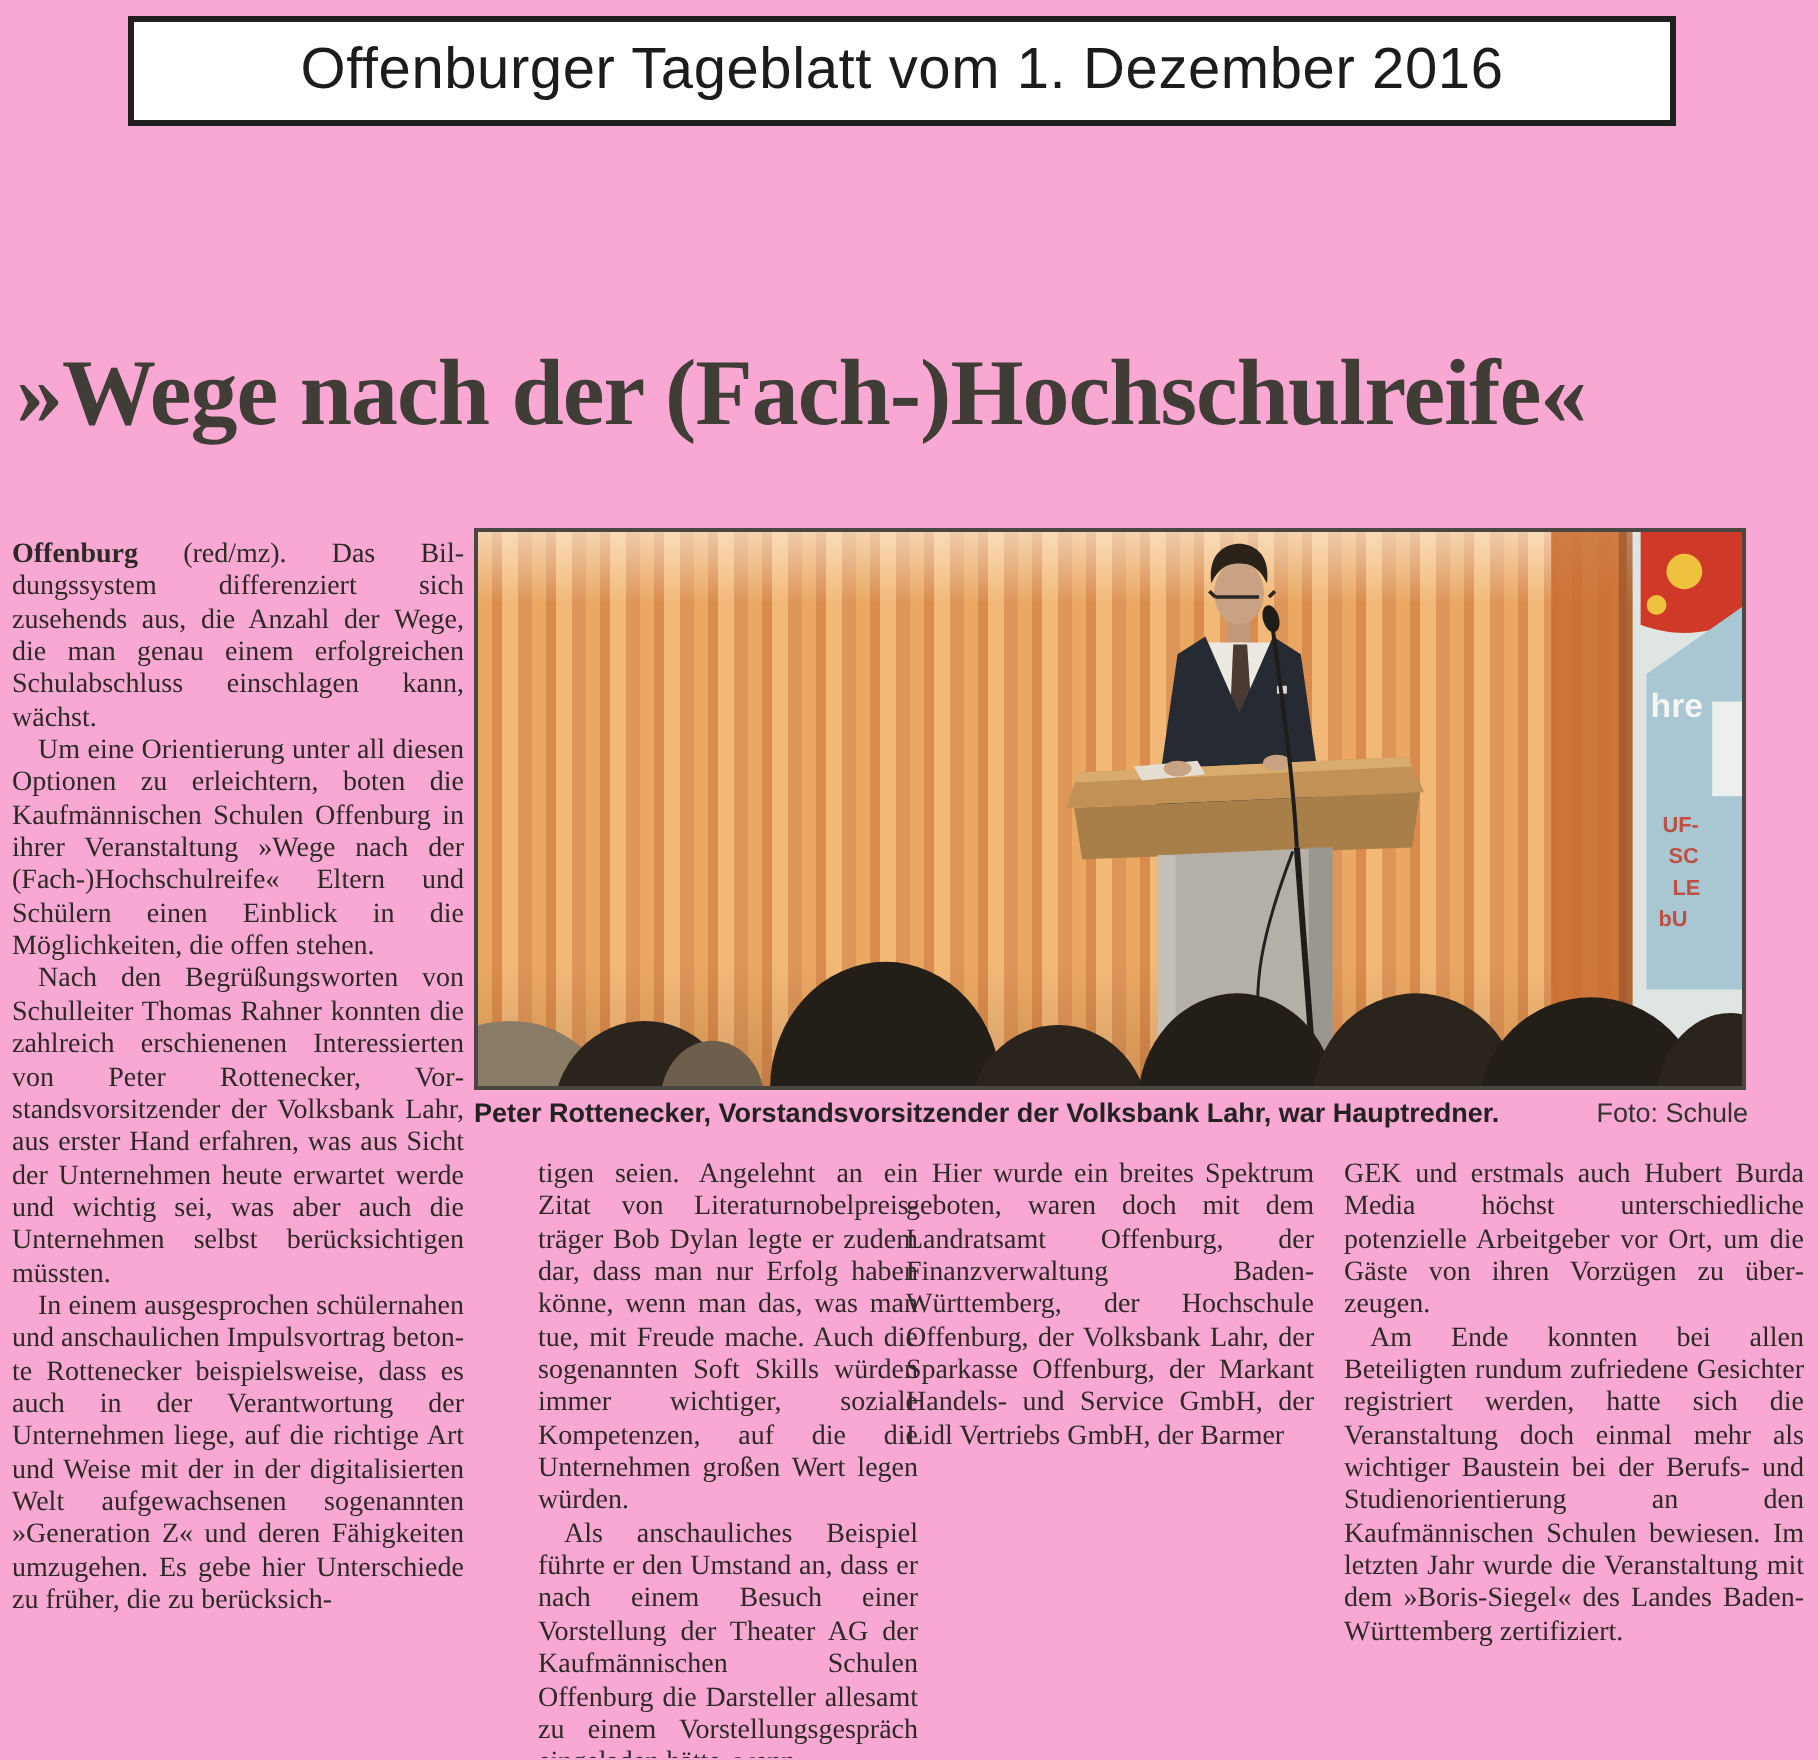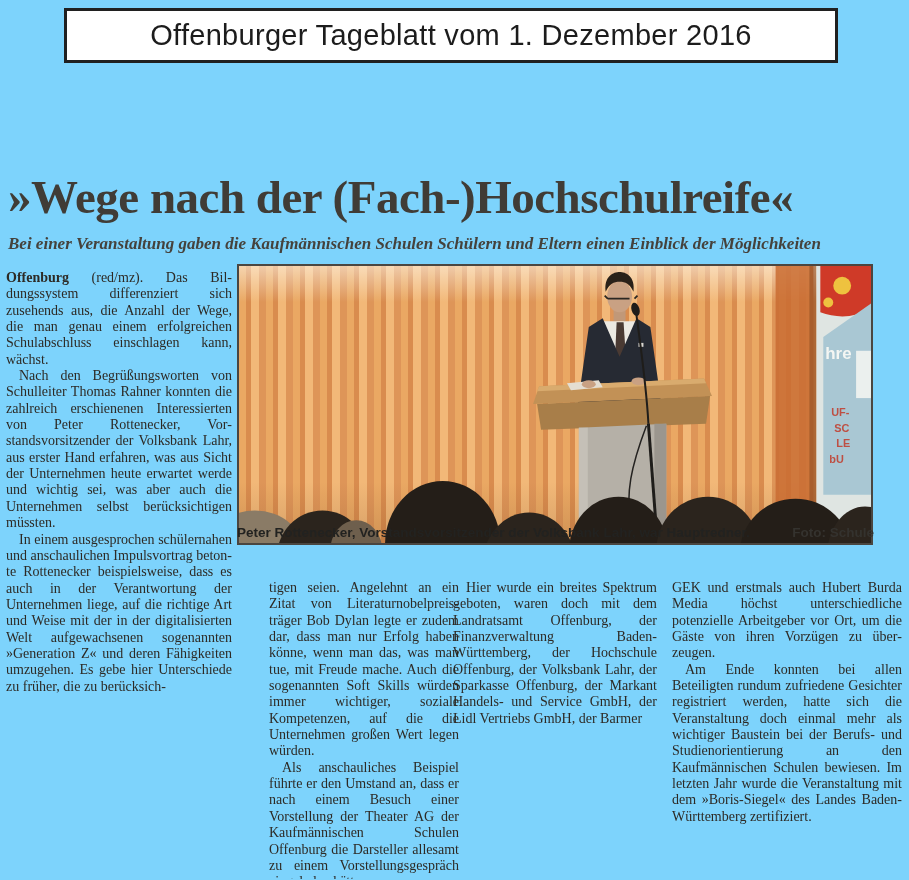--- a/index.html
+++ b/index.html
@@ -1,18 +1,18 @@
 <!DOCTYPE html>
 <html lang="de"><head>
 <meta charset="utf-8">
 <style>
   html,body { margin:0; padding:0; background:#ffffff; }
   .page {
     position:relative; width:909px; height:880px;
-    background:#7dd3fc; overflow:hidden;
+    background:#f9a8d4; overflow:hidden;
     font-family:"Liberation Serif", serif;
   }
   
   .masthead-box {
     position:absolute; left:64px; top:8px; width:768px; height:49px;
     border:3px solid #202020; background:#ffffff;
     display:flex; align-items:center; justify-content:center;
   }
   .masthead-title {
     font-family:"Liberation Sans", sans-serif;
@@ -54,41 +54,41 @@
         #f2b878 12px, #f2b878 20px,
         #de9558 20px, #de9558 27px);
     overflow:hidden;
     text-decoration:underline;
   }
   .photo svg { position:absolute; left:0; top:0; width:100%; height:100%; display:block; }
   .banner-word  { font-family:"Liberation Sans", sans-serif; font-weight:700; fill:#f4f6f3; }
   .banner-frag  { font-family:"Liberation Sans", sans-serif; font-weight:700; fill:#c23b2a; opacity:0.85; }
   
   .caption-row {
-    position:absolute; left:237px; top:525px; width:637px;
+    position:absolute; left:237px; top:549px; width:637px;
     display:flex; justify-content:space-between; align-items:baseline;
     font-family:"Liberation Sans", sans-serif; font-size:13.5px; color:#222220;
   }
   .caption { font-weight:700; }
-  .credit  { font-weight:700; color:#34322e; }
+  .credit  { font-weight:400; color:#34322e; }
 </style>
 </head>
 <body>
 
 <div class="page">
 
   <div class="masthead-box">
     <span class="masthead-title">Offenburger Tageblatt vom 1. Dezember 2016</span>
   </div>
 
   <h1 class="headline">»Wege nach der (Fach-)Hochschulreife«</h1>
-  <p class="subhead">Bei einer Veranstaltung gaben die Kaufmännischen Schulen Schülern und Eltern einen Einblick der Möglichkeiten</p>
 
   <div class="bodycol" id="col1">
     <p><span class="dateline-loc">Offenburg</span><span> (red/mz). </span><span>Das Bil­dungssystem differenziert sich zusehends aus, die Anzahl der Wege, die man genau einem er­folgreichen Schulabschluss einschlagen kann, wächst.</span></p>
+    <p class="ind">Um eine Orientierung unter all diesen Optionen zu erleich­tern, boten die Kaufmänni­schen Schulen Offenburg in ih­rer Veranstaltung »Wege nach der (Fach-)Hochschulreife« El­tern und Schülern einen Ein­blick in die Möglichkeiten, die offen stehen.</p>
     <p class="ind">Nach den Begrüßungswor­ten von Schulleiter Thomas Rahner konnten die zahlreich erschienenen Interessierten von Peter Rottenecker, Vor­standsvorsitzender der Volks­bank Lahr, aus erster Hand erfahren, was aus Sicht der Un­ternehmen heute erwartet wer­de und wichtig sei, was aber auch die Unternehmen selbst berücksichtigen müssten.</p>
     <p class="ind">In einem ausgesprochen schülernahen und anschau­lichen Impulsvortrag beton­te Rottenecker beispielsweise, dass es auch in der Verantwor­tung der Unternehmen liege, auf die richtige Art und Wei­se mit der in der digitalisier­ten Welt aufgewachsenen so­genannten »Generation Z« und deren Fähigkeiten umzuge­hen. Es gebe hier Unterschie­de zu früher, die zu berücksich-</p>
   </div>
 
   <figure class="photo" style="margin:0;">
     <svg viewBox="0 0 636 281" preserveAspectRatio="none">
 
       <g>
         <rect x="540" y="0" width="38" height="281" fill="#c96c33" opacity="0.85"></rect>
         <rect x="574" y="0" width="7" height="281" fill="#8a4a22" opacity="0.55"></rect>

